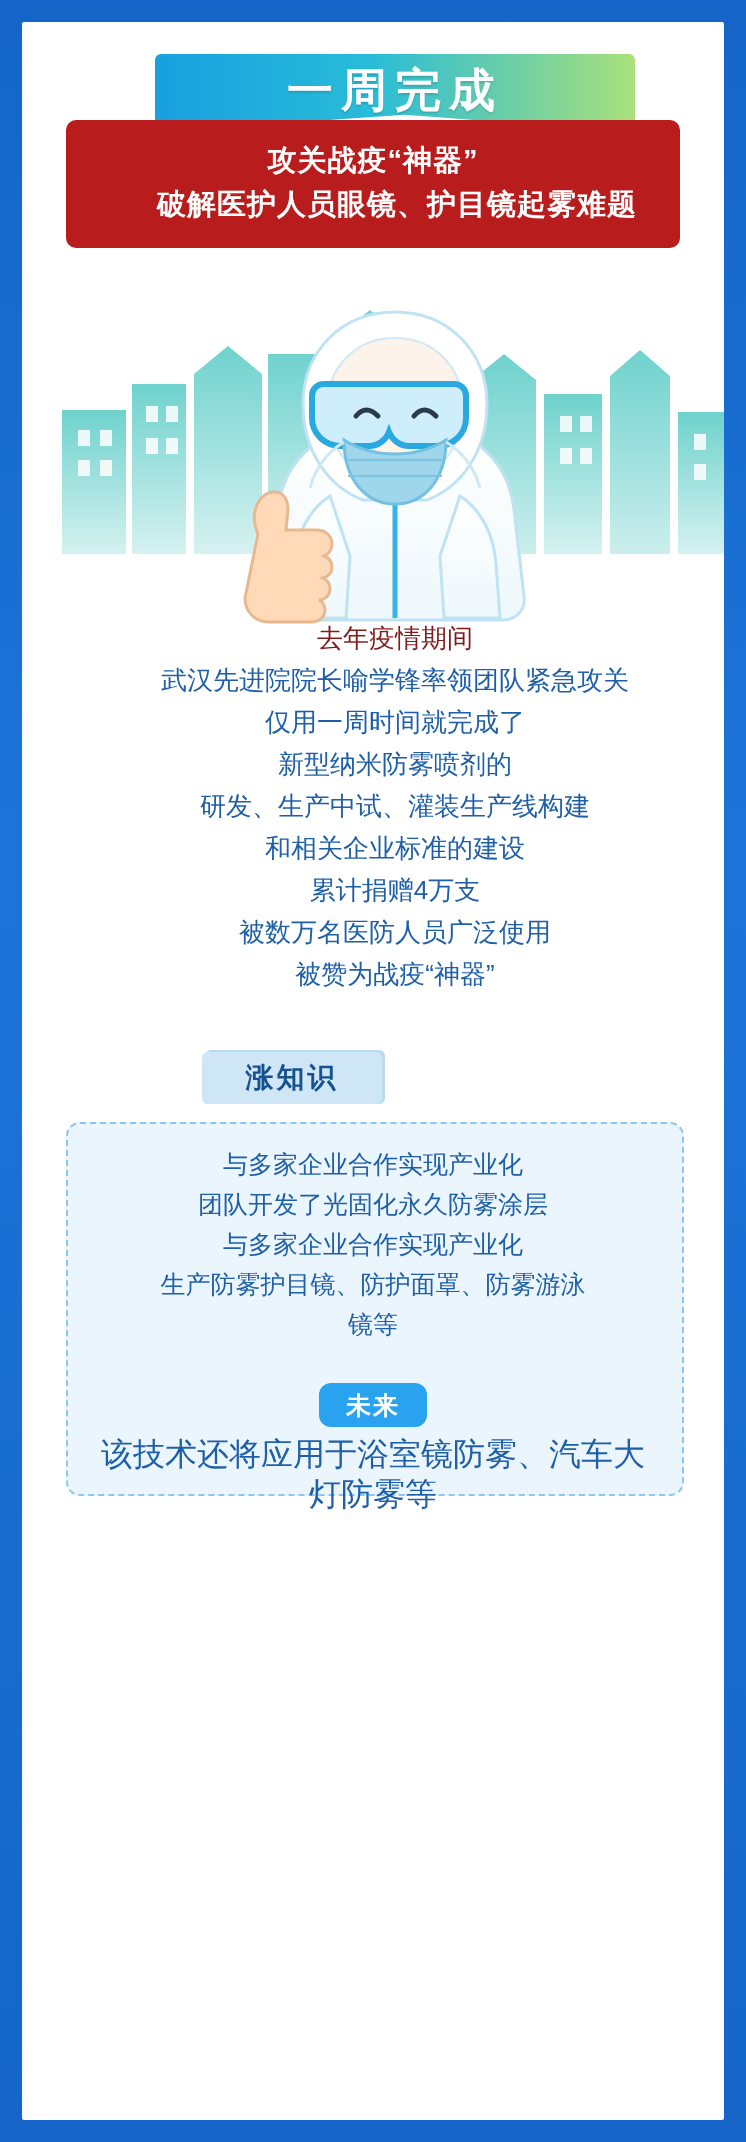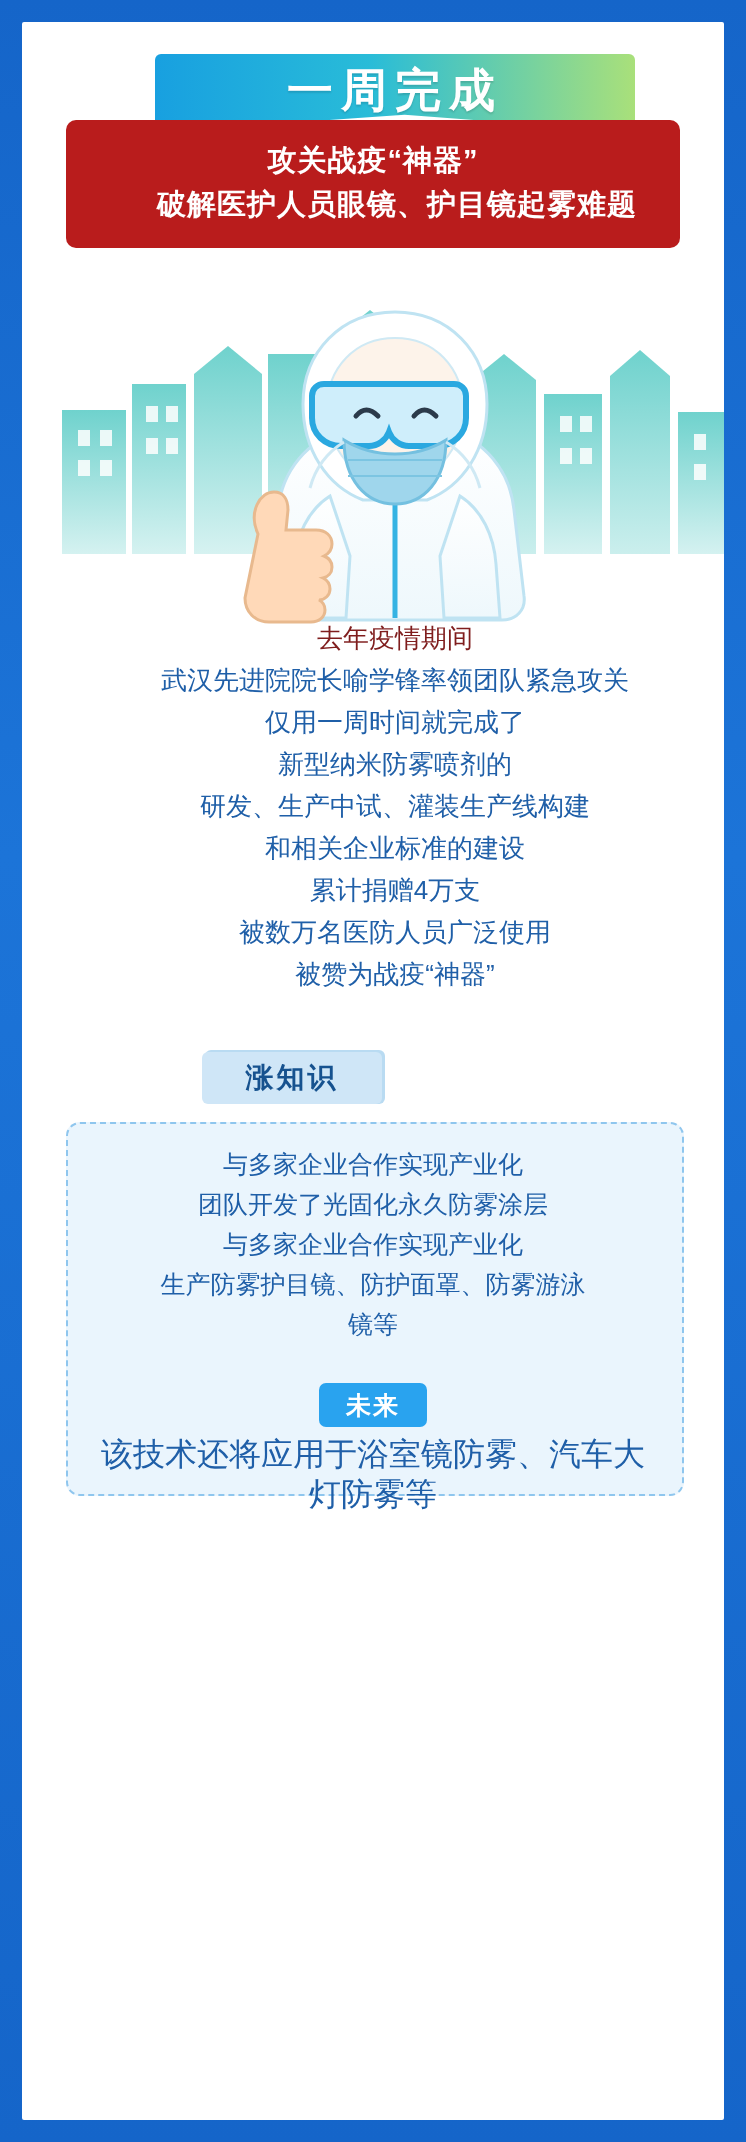--- a/index.html
+++ b/index.html
@@ -158,21 +158,21 @@
   }
   .dashed-text .line { display:block; }
 
   .future-pill {
     position: absolute;
     left: 297px;
     top: 1361px;
     width: 108px;
     height: 44px;
     background: #29a3ef;
-    border-radius: 7px;
+    border-radius: 12px;
     color: #ffffff;
     font-size: 25px;
     font-weight: bold;
     line-height: 44px;
     text-align: center;
     letter-spacing: 2px;
   }
   .future-text {
     position: absolute;
     left: 54px;

